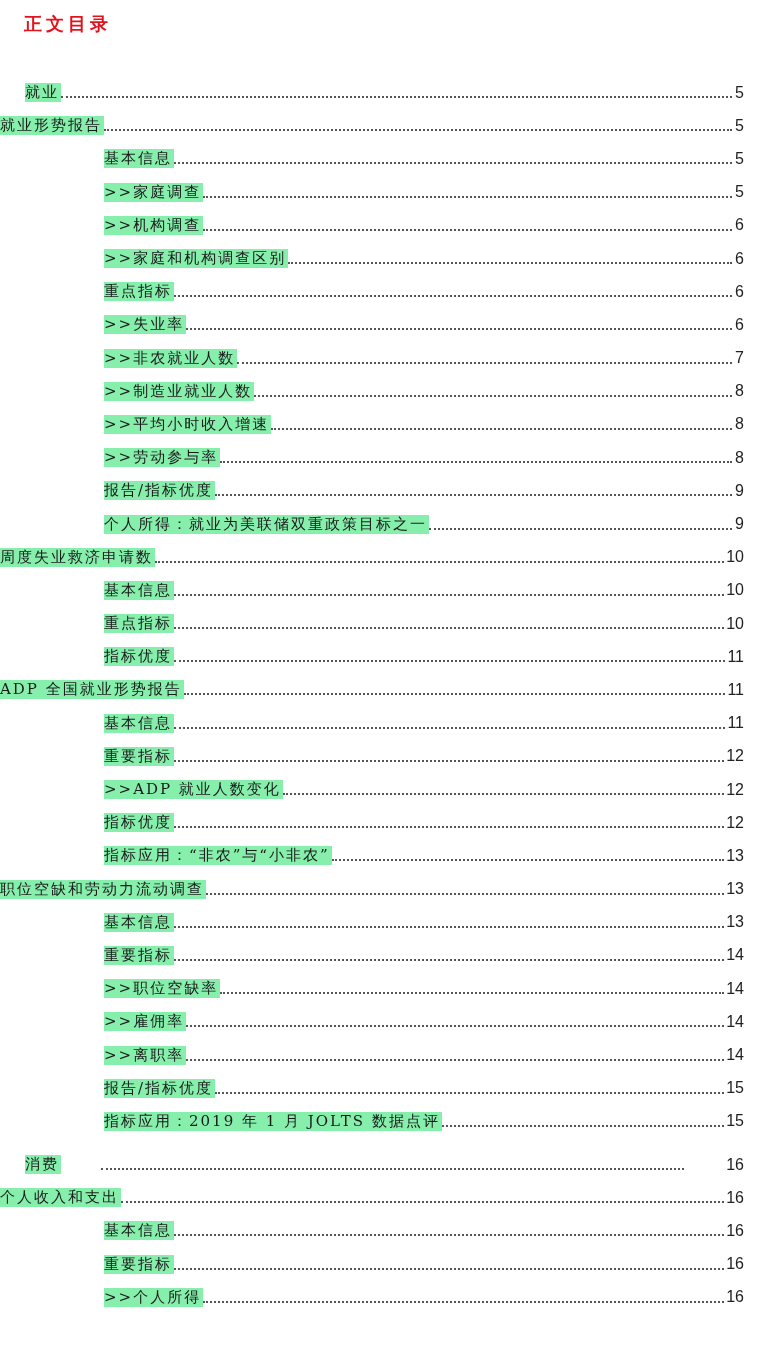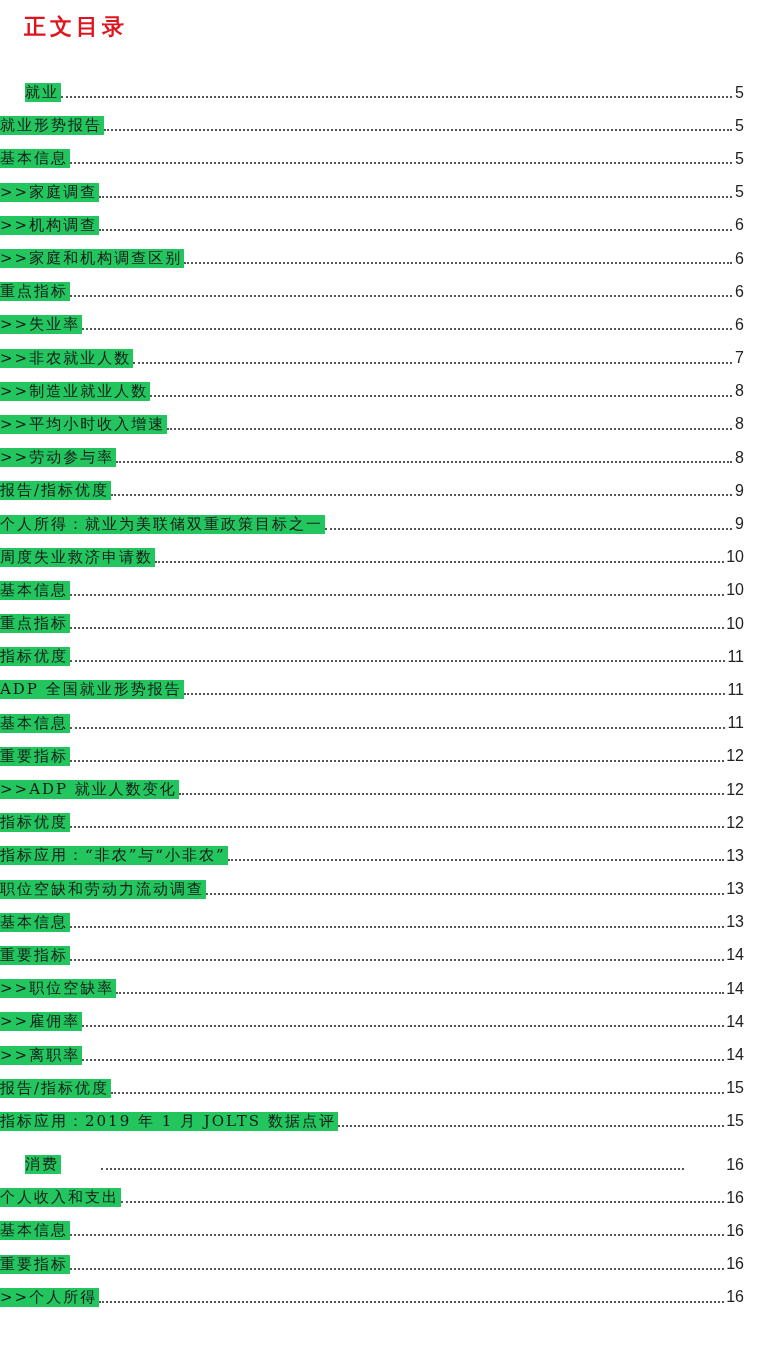--- a/index.html
+++ b/index.html
@@ -12,21 +12,21 @@
     height: 1364px;
     position: relative;
     overflow: hidden;
     font-family: "DejaVu Serif", "Liberation Serif", serif;
     color: #1a1a1a;
   }
   .title {
     position: absolute;
     left: 24px;
     top: 12px;
-    font-size: 22px;
+    font-size: 18px;
     font-weight: bold;
     letter-spacing: 4px;
     color: #e0141e;
     font-family: "DejaVu Sans", "Liberation Sans", sans-serif;
   }
   .toc {
     position: absolute;
     left: 0;
     top: 76px;
     width: 770px;
@@ -39,21 +39,21 @@
     font-size: 15px;
     cursor: pointer;
   }
   .toc-row.gap-before {
     margin-top: 10px;
     gap: 40px;
   }
   .toc-row .label {
     white-space: nowrap;
     letter-spacing: 2px;
-    background: #22c55e;
+    background: #86efac;
     padding-right: 2px;
     position: relative;
     z-index: 1;
   }
   .toc-row .leader {
     flex: 1;
     align-self: center;
     margin-top: 9px;
     border-bottom: 2px dotted #555;
     height: 0;
@@ -62,21 +62,21 @@
   .toc-row .page {
     font-family: "Liberation Sans", "DejaVu Sans", sans-serif;
     font-size: 16px;
     color: #222;
     min-width: 10px;
     text-align: right;
     margin-right: 26px;
   }
   .lvl-1 { padding-left: 25px; }
   .lvl-2 { }
-  .lvl-3 { }
+  .lvl-3 { padding-left: 104px; }
 </style>
 </head>
 <body>
 
 <div class="title">正文目录</div>
 
 <div class="toc" id="toc">
     <div class="toc-row lvl-1">
       <span class="label">就业</span>
       <span class="leader"></span>

